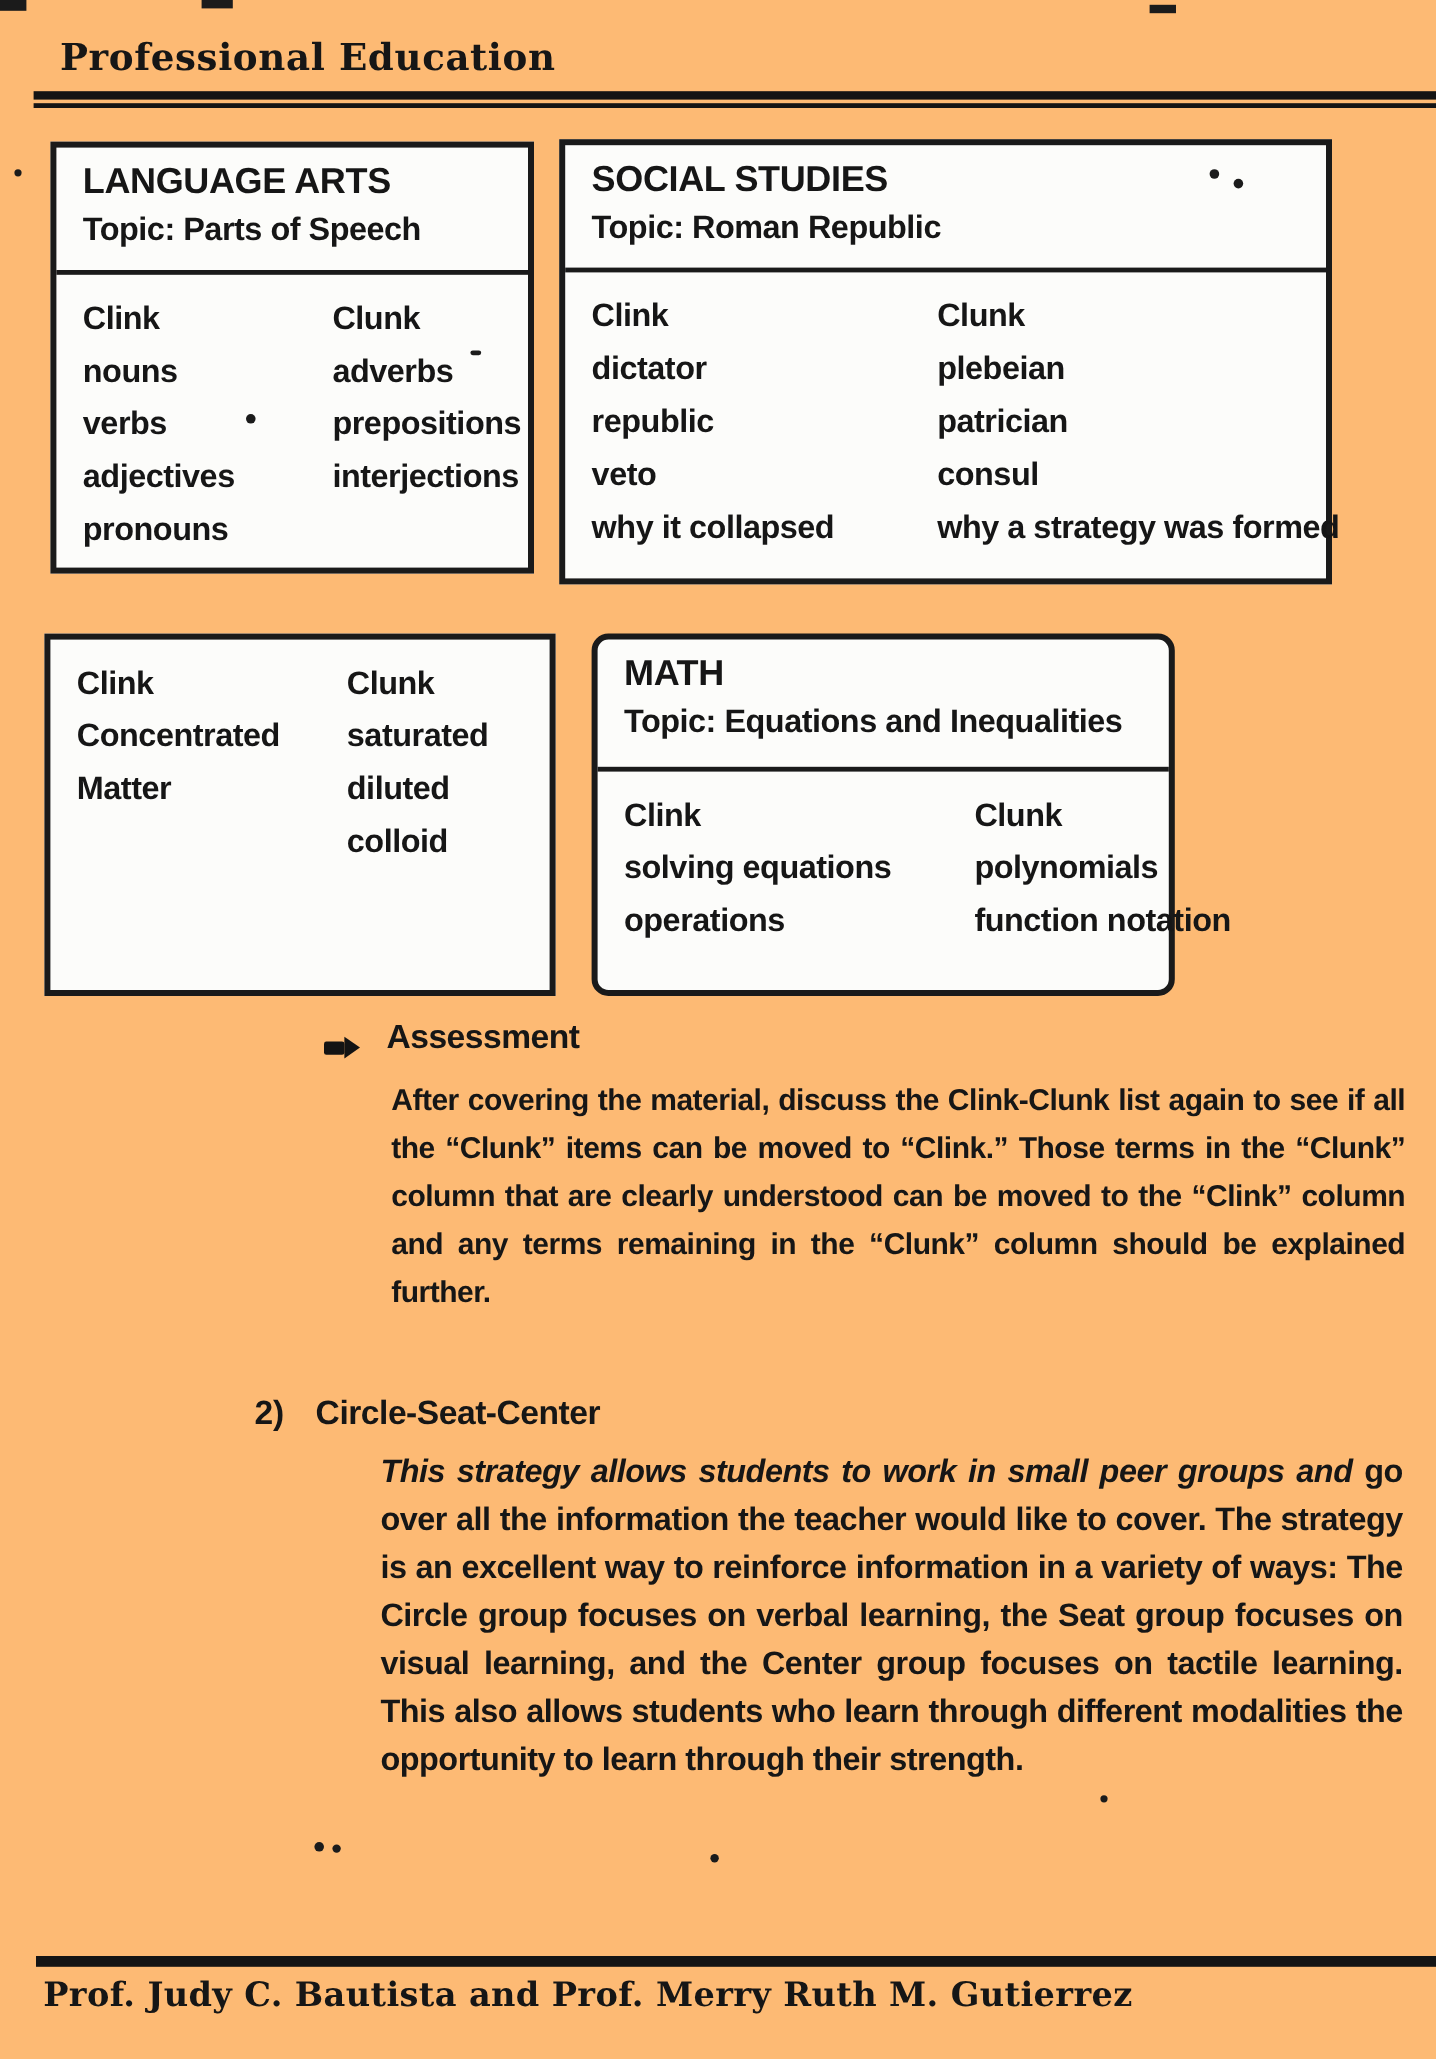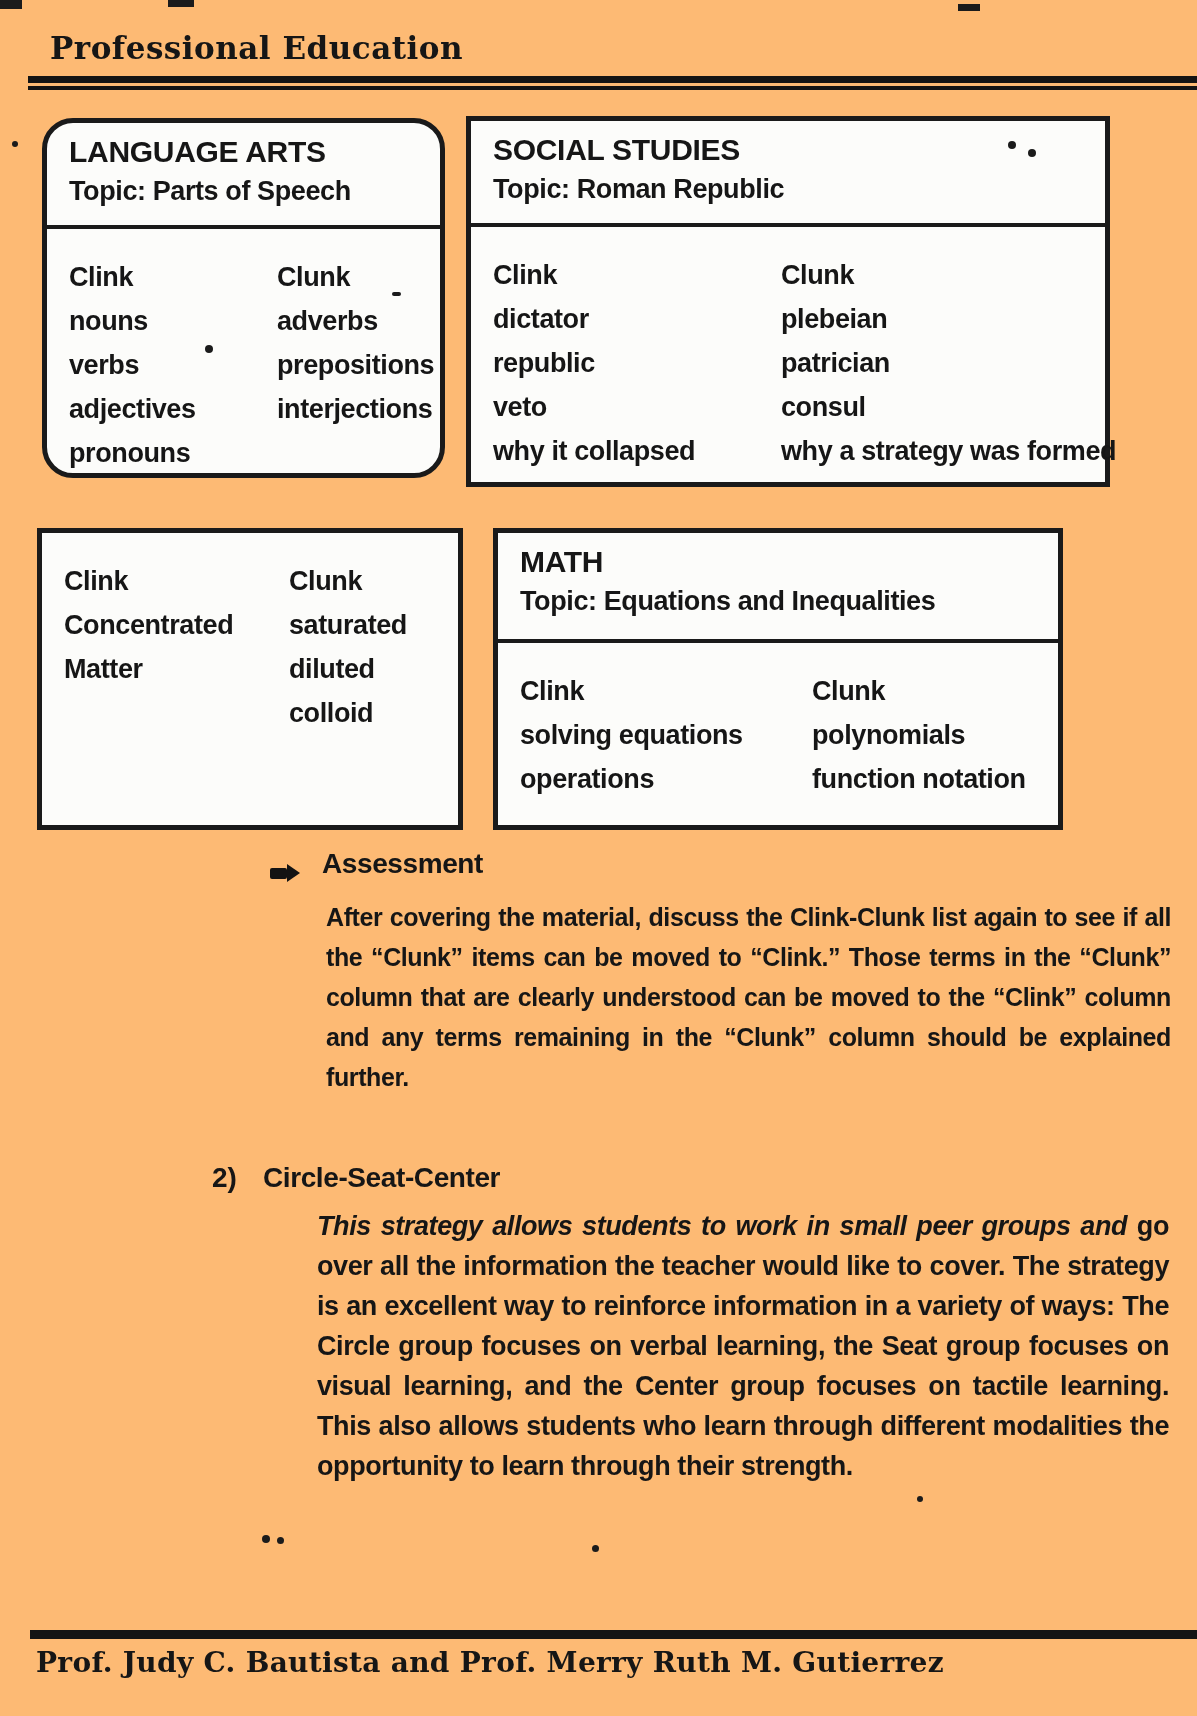--- a/index.html
+++ b/index.html
@@ -23,41 +23,40 @@
     border-top:7px solid #141414;
     border-bottom:4px solid #141414;
   }
   
   .box{
     position:absolute;
     border:5px solid #1a1a1a;
     background:#fcfcfa;
     box-sizing:border-box;
   }
-  .box-la  {left:42px; top:118px; width:403px; height:360px;border-radius:31px;}
+  .box-la  {left:42px; top:118px; width:403px; height:360px;}
   .box-ss  {left:466px;top:116px; width:644px; height:371px;}
   .box-sci {left:37px; top:528px; width:426px; height:302px;}
-  .box-math{left:493px;top:528px; width:570px; height:302px;}
+  .box-math{left:493px;top:528px; width:486px; height:302px;border-radius:14px;}
   .box-head{
     border-bottom:4px solid #1a1a1a;
     padding:12px 10px 0 22px;
     box-sizing:border-box;
   }
   .box-la .box-head,.box-ss .box-head{height:106px;}
   .box-sci .box-head,.box-math .box-head{height:110px;}
   .box-subject{
     font-size:30px;font-weight:bold;letter-spacing:-0.3px;
   }
   .box-topic{
     font-size:27px;font-weight:bold;letter-spacing:-0.4px;margin-top:7px;
   }
   .box-body{
     display:grid;
     padding:14px 16px 0 22px;
-    margin-top:12px;
   }
   .cols-la  {grid-template-columns:208px 1fr;}
   .cols-ss  {grid-template-columns:288px 1fr;}
   .cols-sci {grid-template-columns:225px 1fr;}
   .cols-math{grid-template-columns:292px 1fr;}
   .col-label,.col-item{
     font-size:27px;line-height:44px;font-weight:bold;letter-spacing:-0.4px;
     white-space:nowrap;
   }
   

